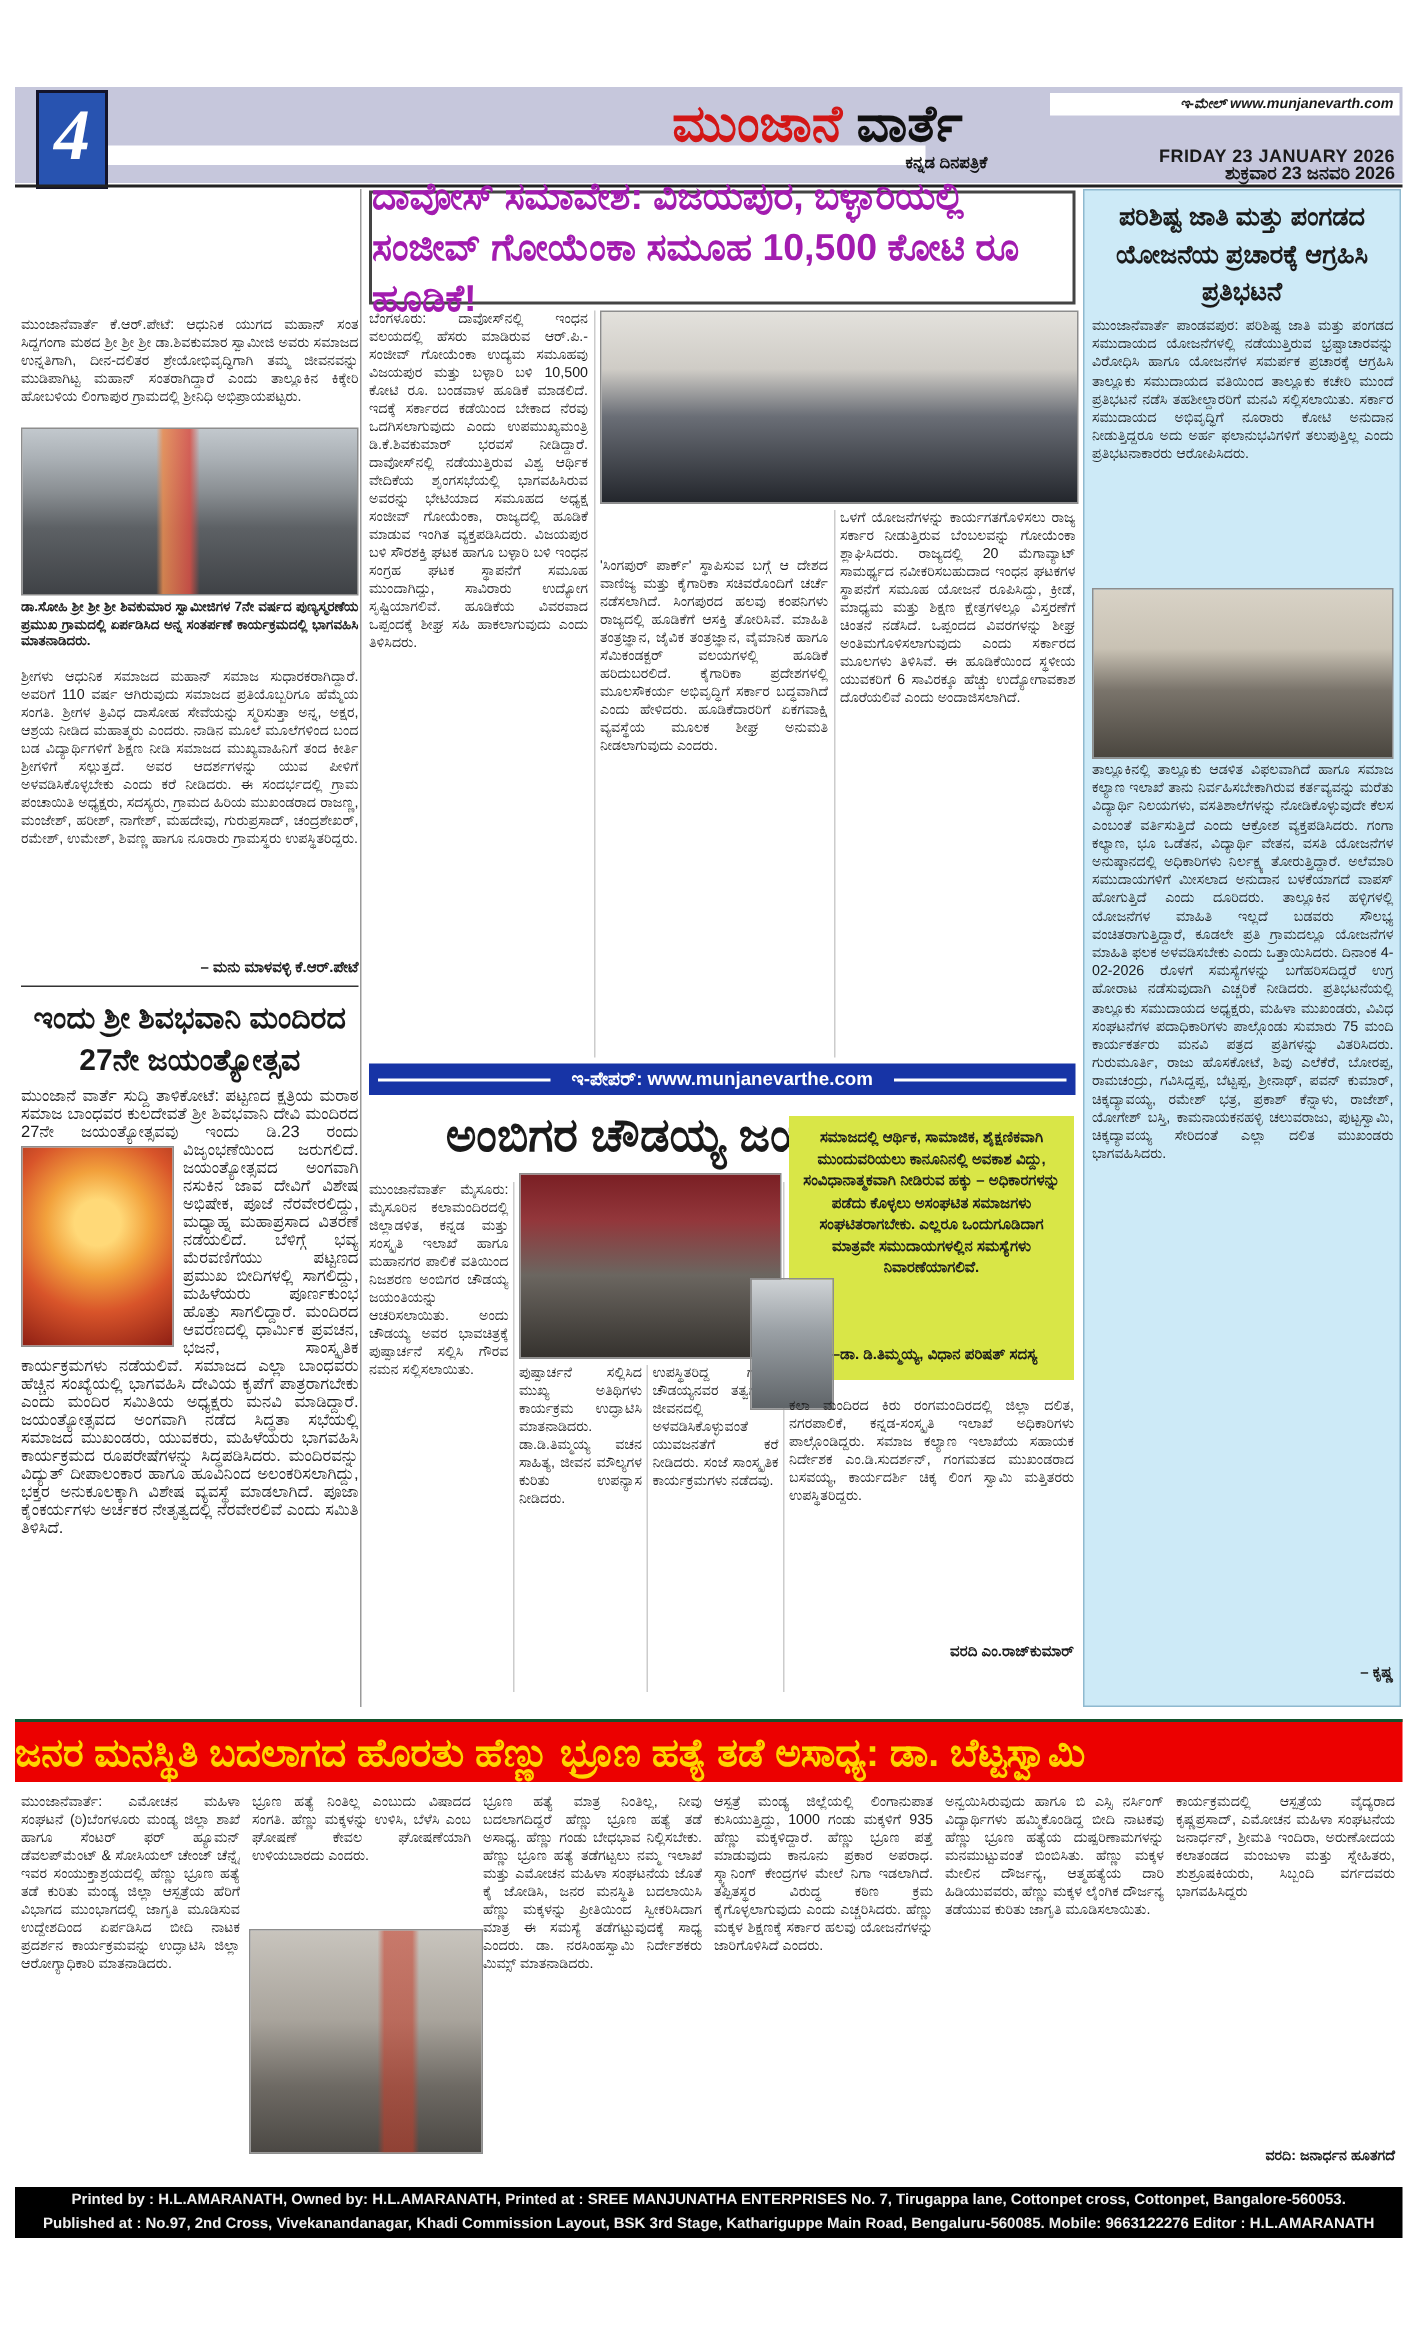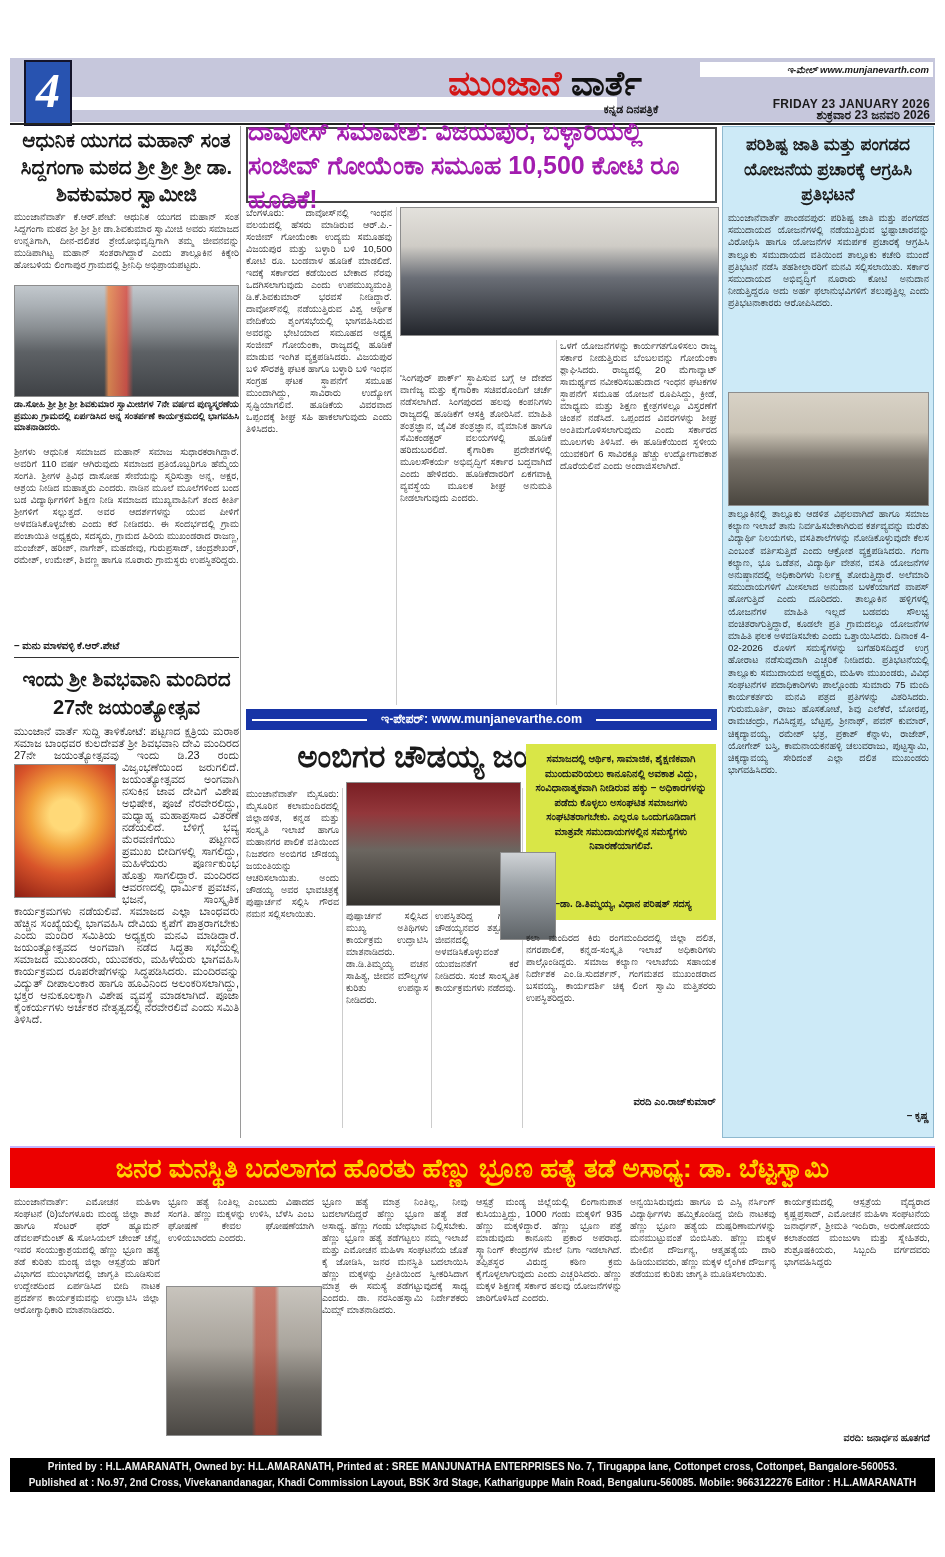--- a/index.html
+++ b/index.html
@@ -29,21 +29,21 @@
 
   
   #vrule-l{left:240px;top:126px;height:1012px;}
   #l-h1{left:14px;top:127px;width:225px;font-size:20px;line-height:27px;font-weight:bold;text-align:center;}
   #l-intro{left:14px;top:211px;width:225px;height:72px;font-size:9.5px;line-height:12px;}
   #l-ph{left:14px;top:285px;width:223px;height:110px;
         background:linear-gradient(90deg,rgba(0,0,0,0) 40%,rgba(233,140,80,.85) 42%,rgba(216,80,70,.85) 50%,rgba(0,0,0,0) 53%),
                    linear-gradient(180deg,#c2c8cd 0%,#aab0b5 18%,#8a8f93 38%,#5d6165 60%,#3f4246 100%);}
   #l-cap{left:14px;top:399px;width:225px;height:44px;font-size:9px;line-height:11.5px;font-weight:bold;}
   #l-body{left:14px;top:446px;width:225px;height:192px;font-size:9.5px;line-height:12px;}
-  #l-by{left:14px;top:640px;width:225px;font-size:10px;font-weight:bold;text-align:left;}
+  #l-by{left:14px;top:640px;width:225px;font-size:10px;font-weight:bold;text-align:right;}
   #l-div{left:14px;top:657px;width:225px;height:1px;background:#333;}
   #l-h2{left:14px;top:665px;width:225px;font-size:20px;line-height:28px;font-weight:bold;text-align:center;}
   #l-b2{left:14px;top:725px;width:225px;height:410px;font-size:11px;line-height:12px;}
   #l-deity{float:left;width:100px;height:132px;margin:3px 6px 3px 0;border:1px solid #8d8d8d;
            background:radial-gradient(circle at 50% 38%,#ffd978 0 16%,#f2a13c 36%,#d8542a 62%,#8e1f14 100%);}
 
   
   #c-hbox{left:246px;top:127px;width:471px;height:76px;border:2px solid #444;box-sizing:border-box;
           display:flex;align-items:center;justify-content:center;}
   #c-hbox .t{color:#a21caf;font-size:25px;line-height:34px;font-weight:bold;text-align:left;}
@@ -82,22 +82,22 @@
   
   #r-panel{left:722px;top:126px;width:212px;height:1012px;background:#cdeaf7;border:1px solid #8fb9cf;box-sizing:border-box;}
   #r-h{left:727px;top:132px;width:202px;font-size:17px;line-height:25px;font-weight:bold;text-align:center;}
   #r-p1{left:728px;top:212px;width:201px;height:178px;font-size:9.5px;line-height:12.2px;}
   #r-ph{left:728px;top:392px;width:199px;height:112px;
         background:linear-gradient(180deg,#d8d2c6 0%,#c9c2b4 35%,#7a746b 60%,#4a463f 100%);}
   #r-p2{left:728px;top:508px;width:201px;height:598px;font-size:9.5px;line-height:12.2px;}
   #r-by{left:728px;top:1110px;width:201px;font-size:10px;font-weight:bold;text-align:right;}
 
   
-  #red-bn{left:10px;top:1146px;width:925px;height:40px;background:#ec0000;border-top:2px solid #c4b5fd;
-          display:flex;align-items:center;justify-content:center;}
+  #red-bn{left:10px;top:1146px;width:925px;height:40px;background:#ec0000;border-top:2px solid #14532d;
+          display:flex;align-items:center;}
   #red-bn .t{color:#ffd400;font-size:26px;font-weight:bold;white-space:nowrap;}
 
   
   .bcol{top:1196px;width:146px;height:256px;font-size:9.5px;line-height:12px;}
   #b-c1{left:14px;}
   #b-c2{left:168px;height:86px;}
   #b-c3{left:322px;}
   #b-c4{left:476px;}
   #b-c5{left:630px;}
   #b-c6{left:784px;height:230px;}
@@ -127,21 +127,20 @@
   <div class="abs" id="date-en">FRIDAY 23 JANUARY 2026</div>
   <div class="abs" id="hd-rule"></div>
 
   <div class="abs vrule" id="vrule-l"></div>
   <div class="abs crule" id="c-r1"></div>
   <div class="abs crule" id="c-r2"></div>
   <div class="abs crule" id="m-r1"></div>
   <div class="abs crule" id="m-r2"></div>
   <div class="abs crule" id="m-r3"></div>
 
-  <div class="abs" id="l-h1">ಆಧುನಿಕ ಯುಗದ ಮಹಾನ್ ಸಂತ ಸಿದ್ದಗಂಗಾ ಮಠದ ಶ್ರೀ ಶ್ರೀ ಶ್ರೀ ಡಾ. ಶಿವಕುಮಾರ ಸ್ವಾಮೀಜಿ</div>
   <div class="abs just" id="l-intro">ಮುಂಜಾನೆವಾರ್ತೆ ಕೆ.ಆರ್.ಪೇಟೆ: ಆಧುನಿಕ ಯುಗದ ಮಹಾನ್ ಸಂತ ಸಿದ್ದಗಂಗಾ ಮಠದ ಶ್ರೀ ಶ್ರೀ ಶ್ರೀ ಡಾ.ಶಿವಕುಮಾರ ಸ್ವಾಮೀಜಿ ಅವರು ಸಮಾಜದ ಉನ್ನತಿಗಾಗಿ, ದೀನ-ದಲಿತರ ಶ್ರೇಯೋಭಿವೃದ್ಧಿಗಾಗಿ ತಮ್ಮ ಜೀವನವನ್ನು ಮುಡಿಪಾಗಿಟ್ಟ ಮಹಾನ್ ಸಂತರಾಗಿದ್ದಾರೆ ಎಂದು ತಾಲ್ಲೂಕಿನ ಕಿಕ್ಕೇರಿ ಹೋಬಳಿಯ ಲಿಂಗಾಪುರ ಗ್ರಾಮದಲ್ಲಿ ಶ್ರೀನಿಧಿ ಅಭಿಪ್ರಾಯಪಟ್ಟರು.</div>
   <div class="abs ph" id="l-ph"></div>
   <div class="abs just" id="l-cap">ಡಾ.ಸೋಹಿ ಶ್ರೀ ಶ್ರೀ ಶ್ರೀ ಶಿವಕುಮಾರ ಸ್ವಾಮೀಜಿಗಳ 7ನೇ ವರ್ಷದ ಪುಣ್ಯಸ್ಮರಣೆಯ ಪ್ರಮುಖ ಗ್ರಾಮದಲ್ಲಿ ಏರ್ಪಡಿಸಿದ ಅನ್ನ ಸಂತರ್ಪಣೆ ಕಾರ್ಯಕ್ರಮದಲ್ಲಿ ಭಾಗವಹಿಸಿ ಮಾತನಾಡಿದರು.</div>
   <div class="abs just" id="l-body">ಶ್ರೀಗಳು ಆಧುನಿಕ ಸಮಾಜದ ಮಹಾನ್ ಸಮಾಜ ಸುಧಾರಕರಾಗಿದ್ದಾರೆ. ಅವರಿಗೆ 110 ವರ್ಷ ಆಗಿರುವುದು ಸಮಾಜದ ಪ್ರತಿಯೊಬ್ಬರಿಗೂ ಹೆಮ್ಮೆಯ ಸಂಗತಿ. ಶ್ರೀಗಳ ತ್ರಿವಿಧ ದಾಸೋಹ ಸೇವೆಯನ್ನು ಸ್ಮರಿಸುತ್ತಾ ಅನ್ನ, ಅಕ್ಷರ, ಆಶ್ರಯ ನೀಡಿದ ಮಹಾತ್ಮರು ಎಂದರು. ನಾಡಿನ ಮೂಲೆ ಮೂಲೆಗಳಿಂದ ಬಂದ ಬಡ ವಿದ್ಯಾರ್ಥಿಗಳಿಗೆ ಶಿಕ್ಷಣ ನೀಡಿ ಸಮಾಜದ ಮುಖ್ಯವಾಹಿನಿಗೆ ತಂದ ಕೀರ್ತಿ ಶ್ರೀಗಳಿಗೆ ಸಲ್ಲುತ್ತದೆ. ಅವರ ಆದರ್ಶಗಳನ್ನು ಯುವ ಪೀಳಿಗೆ ಅಳವಡಿಸಿಕೊಳ್ಳಬೇಕು ಎಂದು ಕರೆ ನೀಡಿದರು. ಈ ಸಂದರ್ಭದಲ್ಲಿ ಗ್ರಾಮ ಪಂಚಾಯಿತಿ ಅಧ್ಯಕ್ಷರು, ಸದಸ್ಯರು, ಗ್ರಾಮದ ಹಿರಿಯ ಮುಖಂಡರಾದ ರಾಜಣ್ಣ, ಮಂಜೇಶ್, ಹರೀಶ್, ನಾಗೇಶ್, ಮಹದೇವು, ಗುರುಪ್ರಸಾದ್, ಚಂದ್ರಶೇಖರ್, ರಮೇಶ್, ಉಮೇಶ್, ಶಿವಣ್ಣ ಹಾಗೂ ನೂರಾರು ಗ್ರಾಮಸ್ಥರು ಉಪಸ್ಥಿತರಿದ್ದರು.</div>
   <div class="abs" id="l-by">– ಮನು ಮಾಳವಳ್ಳಿ ಕೆ.ಆರ್.ಪೇಟೆ</div>
   <div class="abs" id="l-div"></div>
 
   <div class="abs" id="l-h2">ಇಂದು ಶ್ರೀ ಶಿವಭವಾನಿ ಮಂದಿರದ 27ನೇ ಜಯಂತ್ಯೋತ್ಸವ</div>
   <div class="abs just" id="l-b2">
     <span>ಮುಂಜಾನೆ ವಾರ್ತೆ ಸುದ್ದಿ ತಾಳಿಕೋಟೆ: ಪಟ್ಟಣದ ಕ್ಷತ್ರಿಯ ಮರಾಠ ಸಮಾಜ ಬಾಂಧವರ ಕುಲದೇವತೆ ಶ್ರೀ ಶಿವಭವಾನಿ ದೇವಿ ಮಂದಿರದ 27ನೇ ಜಯಂತ್ಯೋತ್ಸವವು ಇಂದು ಡಿ.23 ರಂದು ವಿಜೃಂಭಣೆಯಿಂದ ಜರುಗಲಿದೆ.</span>

